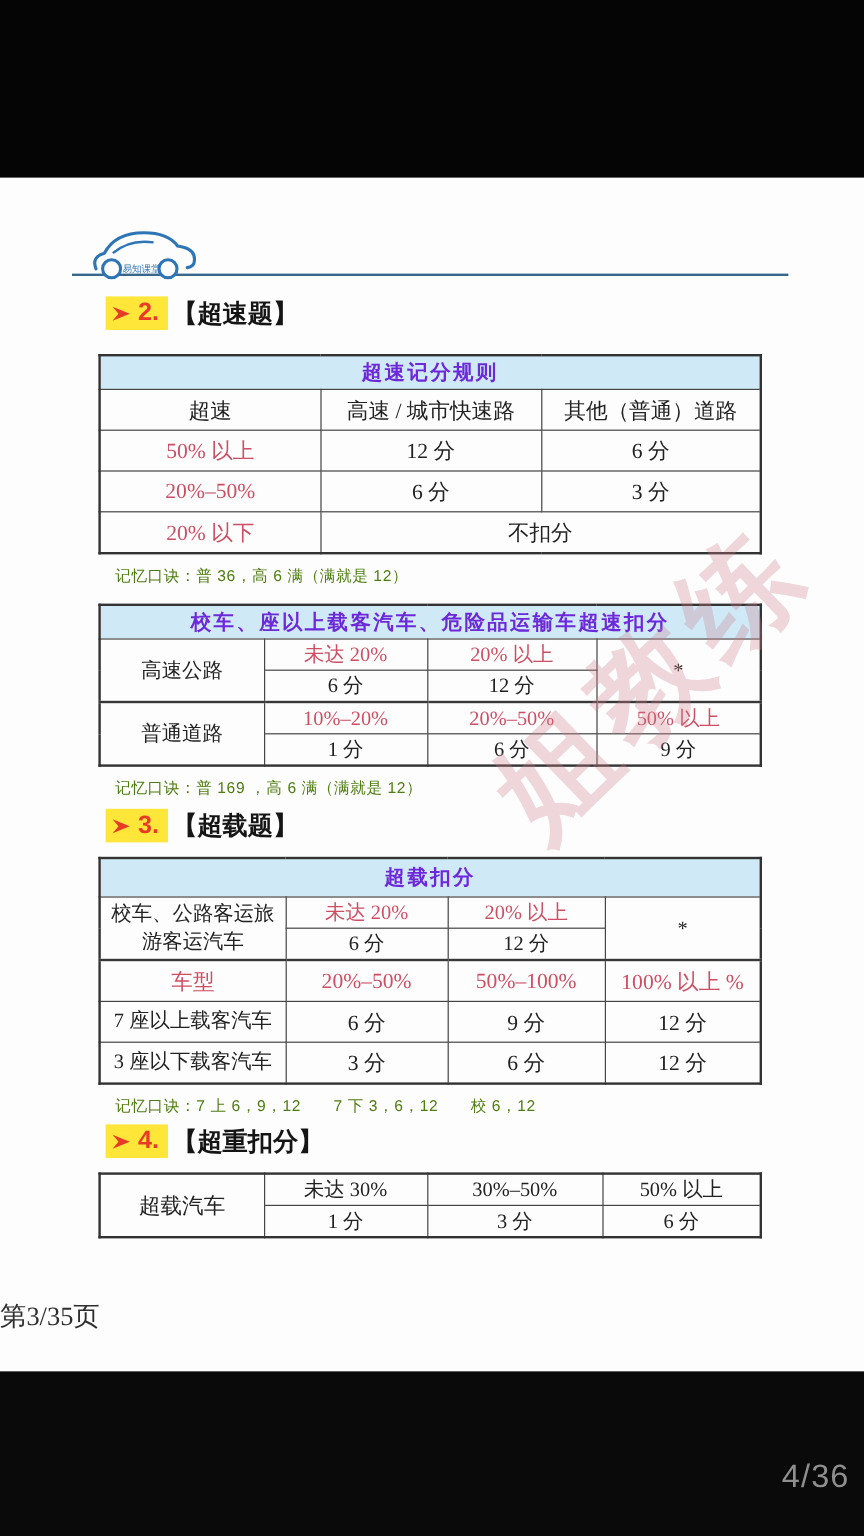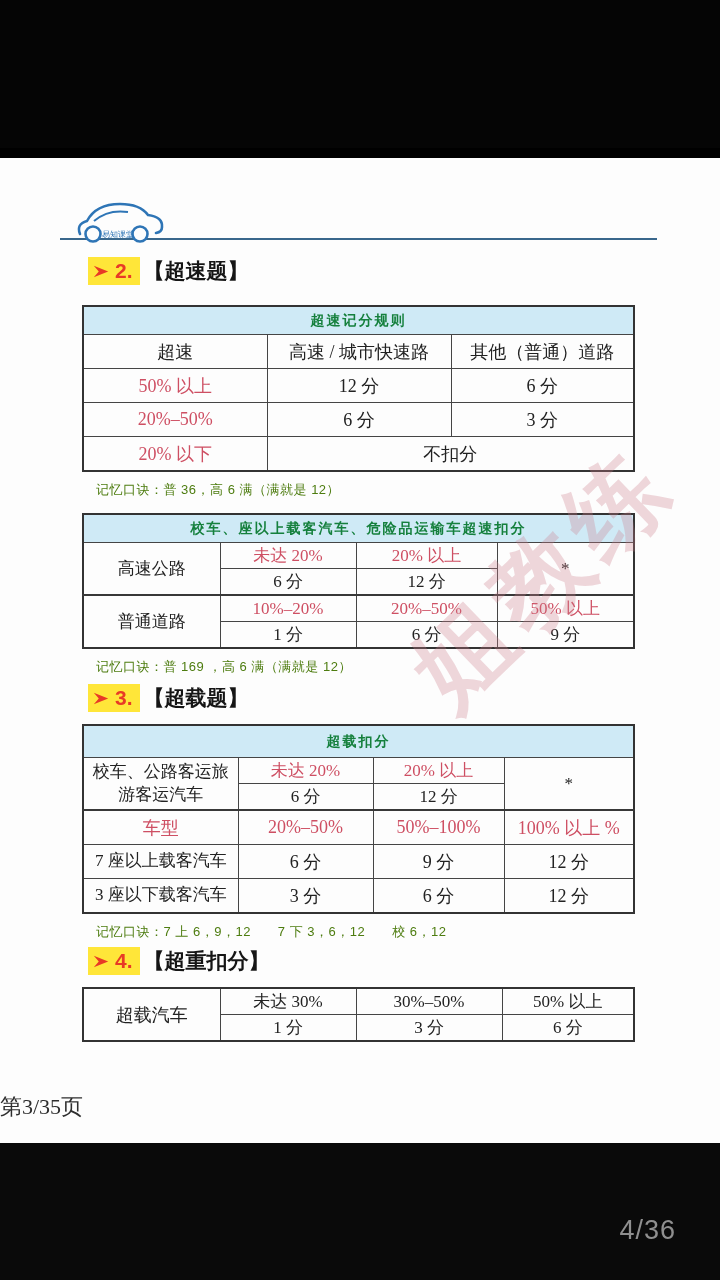--- a/index.html
+++ b/index.html
@@ -1,40 +1,40 @@
 <!DOCTYPE html>
 <html><head>
 <meta charset="utf-8">
 <style>
   html,body{margin:0;padding:0;background:#000;}
   .screen{position:relative;width:720px;height:1280px;background:#000;overflow:hidden;
           font-family:"Liberation Sans",sans-serif;}
   .letterbox{position:absolute;left:0;width:720px;background:#050505;}
   .letterbox.top{top:0;height:148px;}
   .letterbox.bottom{top:1143px;height:137px;background:#0a0a0a;}
-  .page-indicator{position:absolute;right:44px;top:72px;color:#8f8f8f;font-size:27px;letter-spacing:1px;}
-  .page{position:absolute;top:158px;left:0;width:720px;height:995px;background:#fdfdfd;overflow:hidden;}
+  .page-indicator{position:absolute;right:12px;top:72px;color:#8f8f8f;font-size:27px;letter-spacing:1px;}
+  .page{position:absolute;top:148px;left:0;width:720px;height:995px;background:#fdfdfd;overflow:hidden;}
 
   
   .doc-header{position:relative;height:80px;margin:0 63px 0 60px;border-bottom:2px solid #39678c;}
   .car-logo{position:absolute;left:14px;bottom:-6px;}
 
   
   .section-heading{display:flex;align-items:center;margin-left:88px;font-weight:bold;
                    font-size:21px;color:#151515;}
   .hl{display:inline-flex;align-items:center;background:#ffe639;padding:2px 7px 2px 4px;margin-right:4px;}
   .hl .num{color:#e83a26;font-size:21px;font-weight:bold;margin-left:5px;}
   .arrow-icon{display:inline-block;width:18px;height:15px;}
 
   
   table{border-collapse:collapse;width:551px;margin-left:82px;table-layout:fixed;
         font-family:"Liberation Serif","DejaVu Serif",serif;color:#222;text-align:center;
         border:2px solid #333;}
   td{border:1px solid #454545;padding:1px 2px;font-size:18px;height:31px;overflow:hidden;}
-  .thead{background:#cfeaf6;color:#15803d;font-weight:bold;font-size:14px;letter-spacing:2px;height:25px;}
+  .thead{background:#cfeaf6;color:#6d28d9;font-weight:bold;font-size:17px;letter-spacing:2px;height:25px;}
   .red{color:#ce4f63;}
   .sub td{height:22px;font-size:17px;}
   .bt2 td{border-top:2px solid #383838;}
   .wraplabel{font-size:17px;line-height:1.35;}
 
   .mnemonic{margin:9px 0 0 96px;color:#4d7c0f;font-size:13px;letter-spacing:0.5px;}
 
   .doc-footer{margin-top:50px;color:#2e2e2e;font-size:22px;
               font-family:"Liberation Serif","DejaVu Serif",serif;}
 

